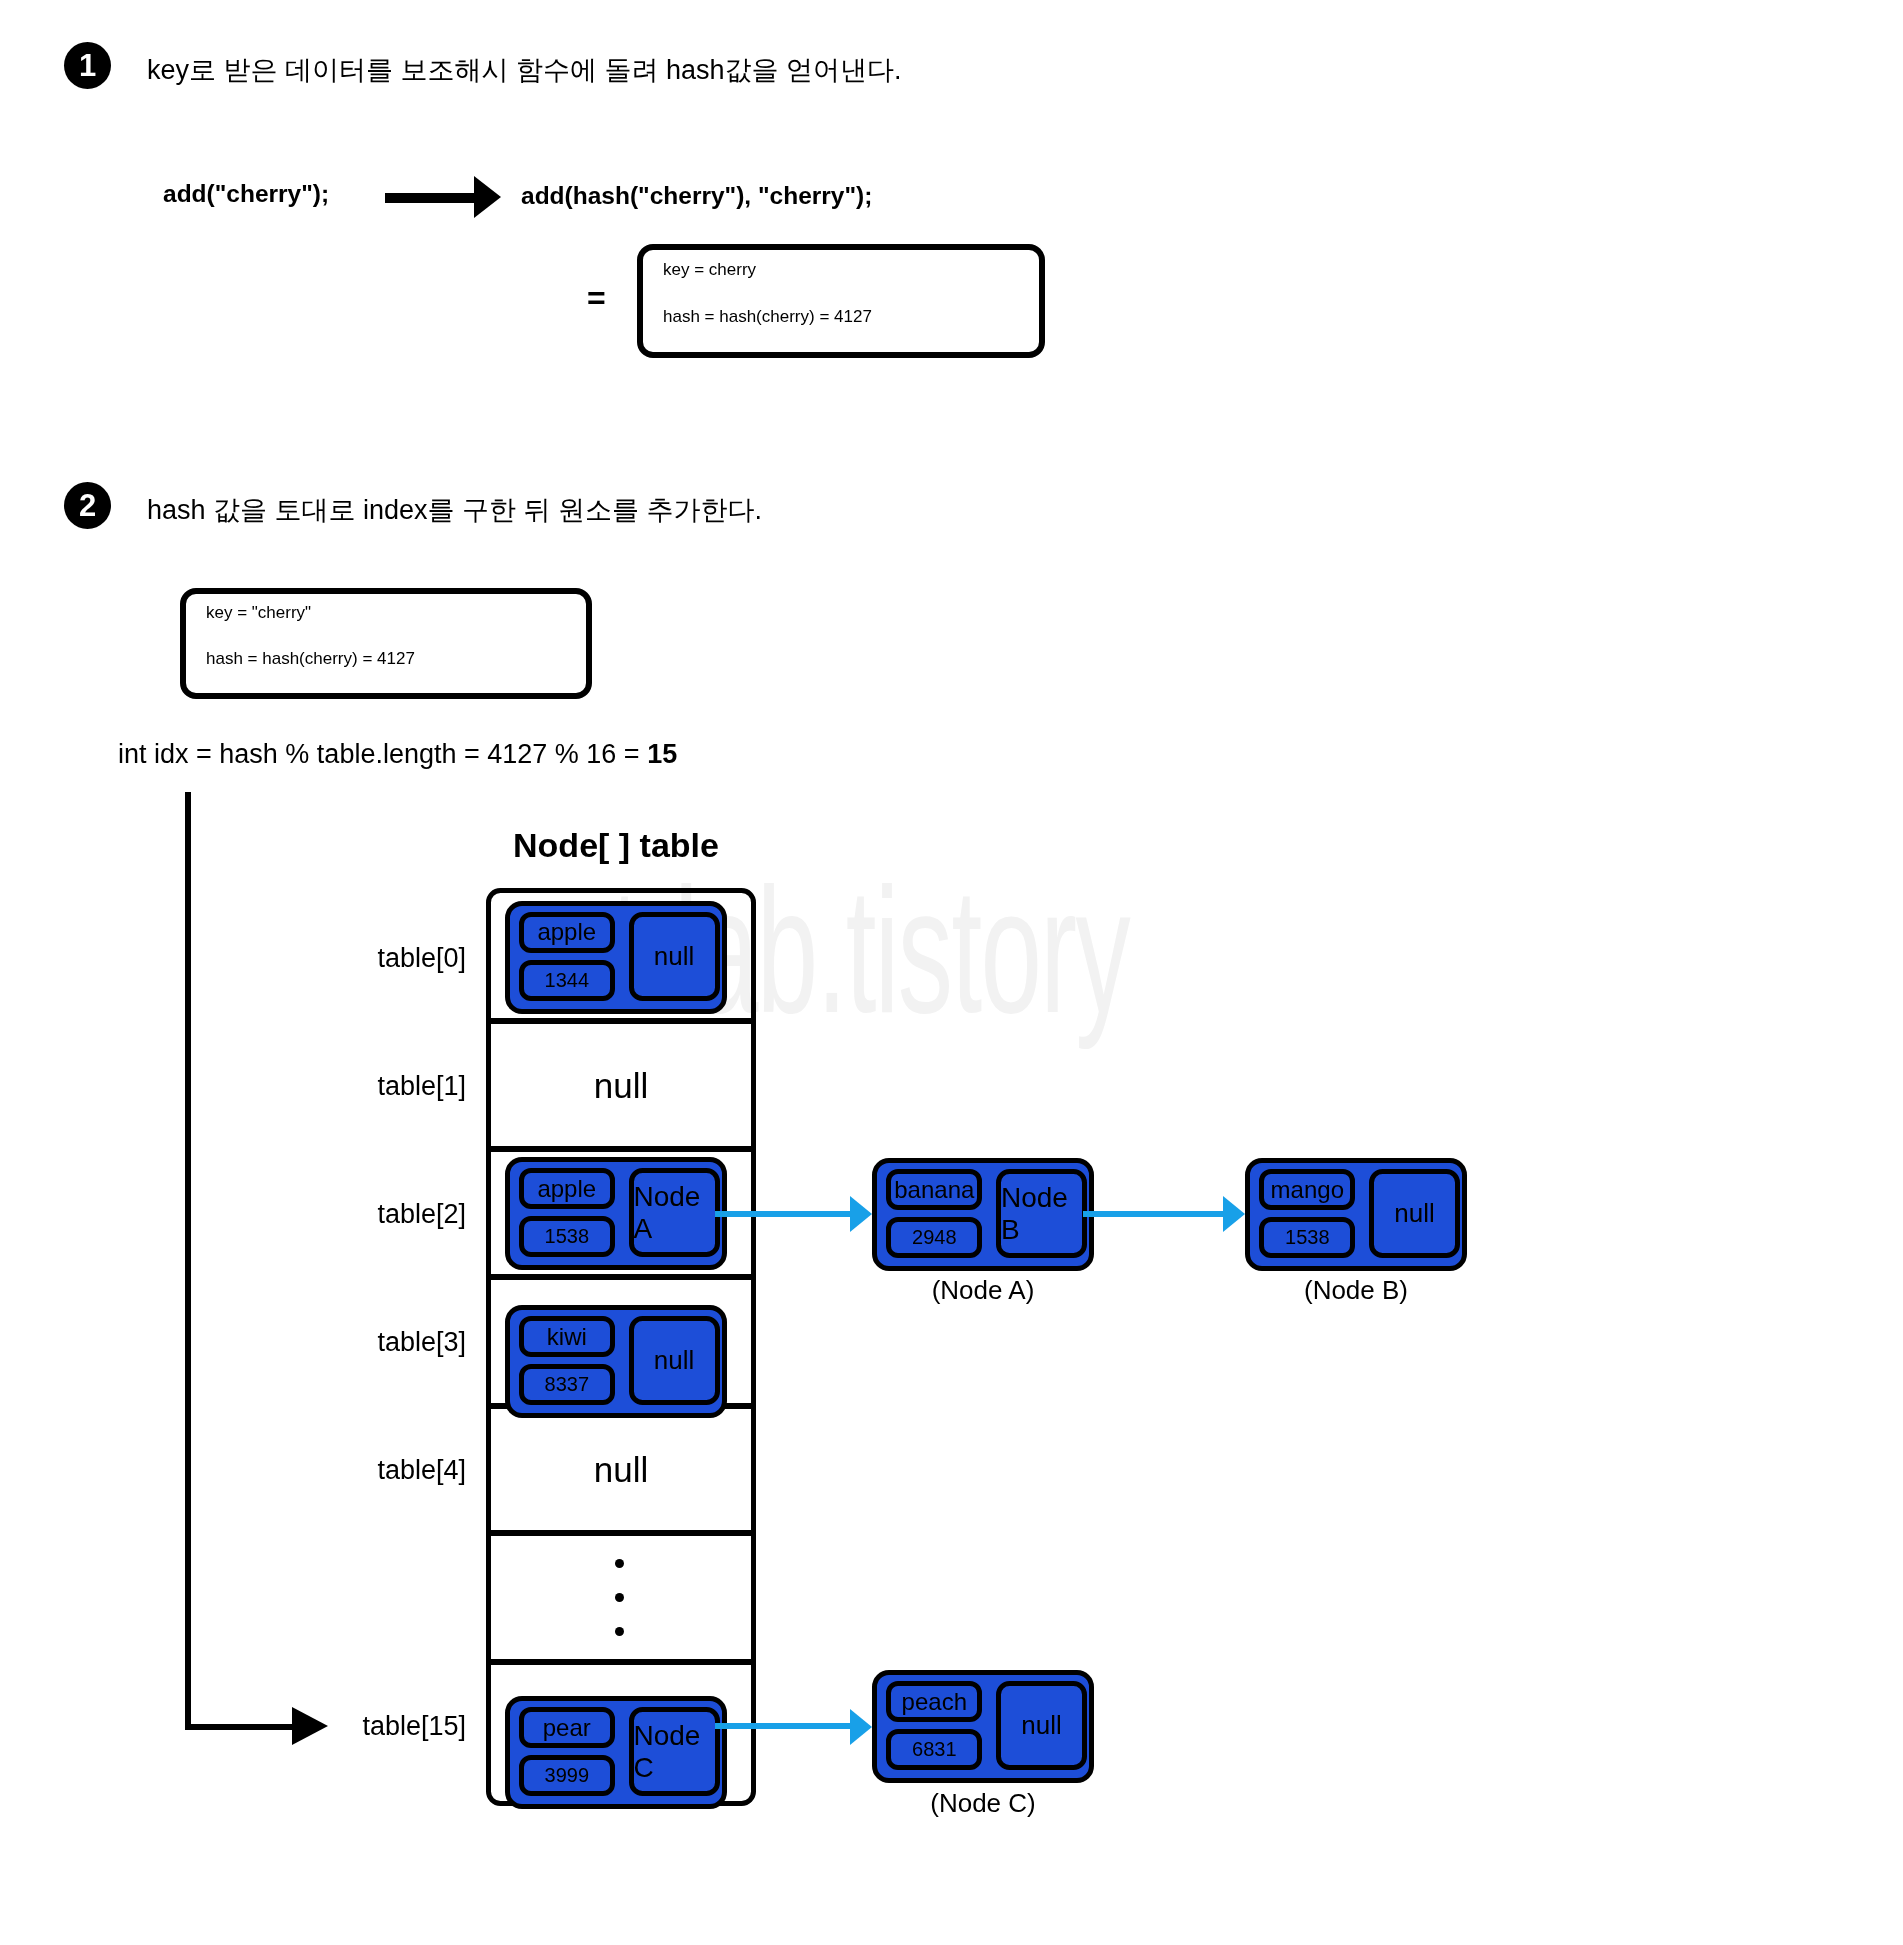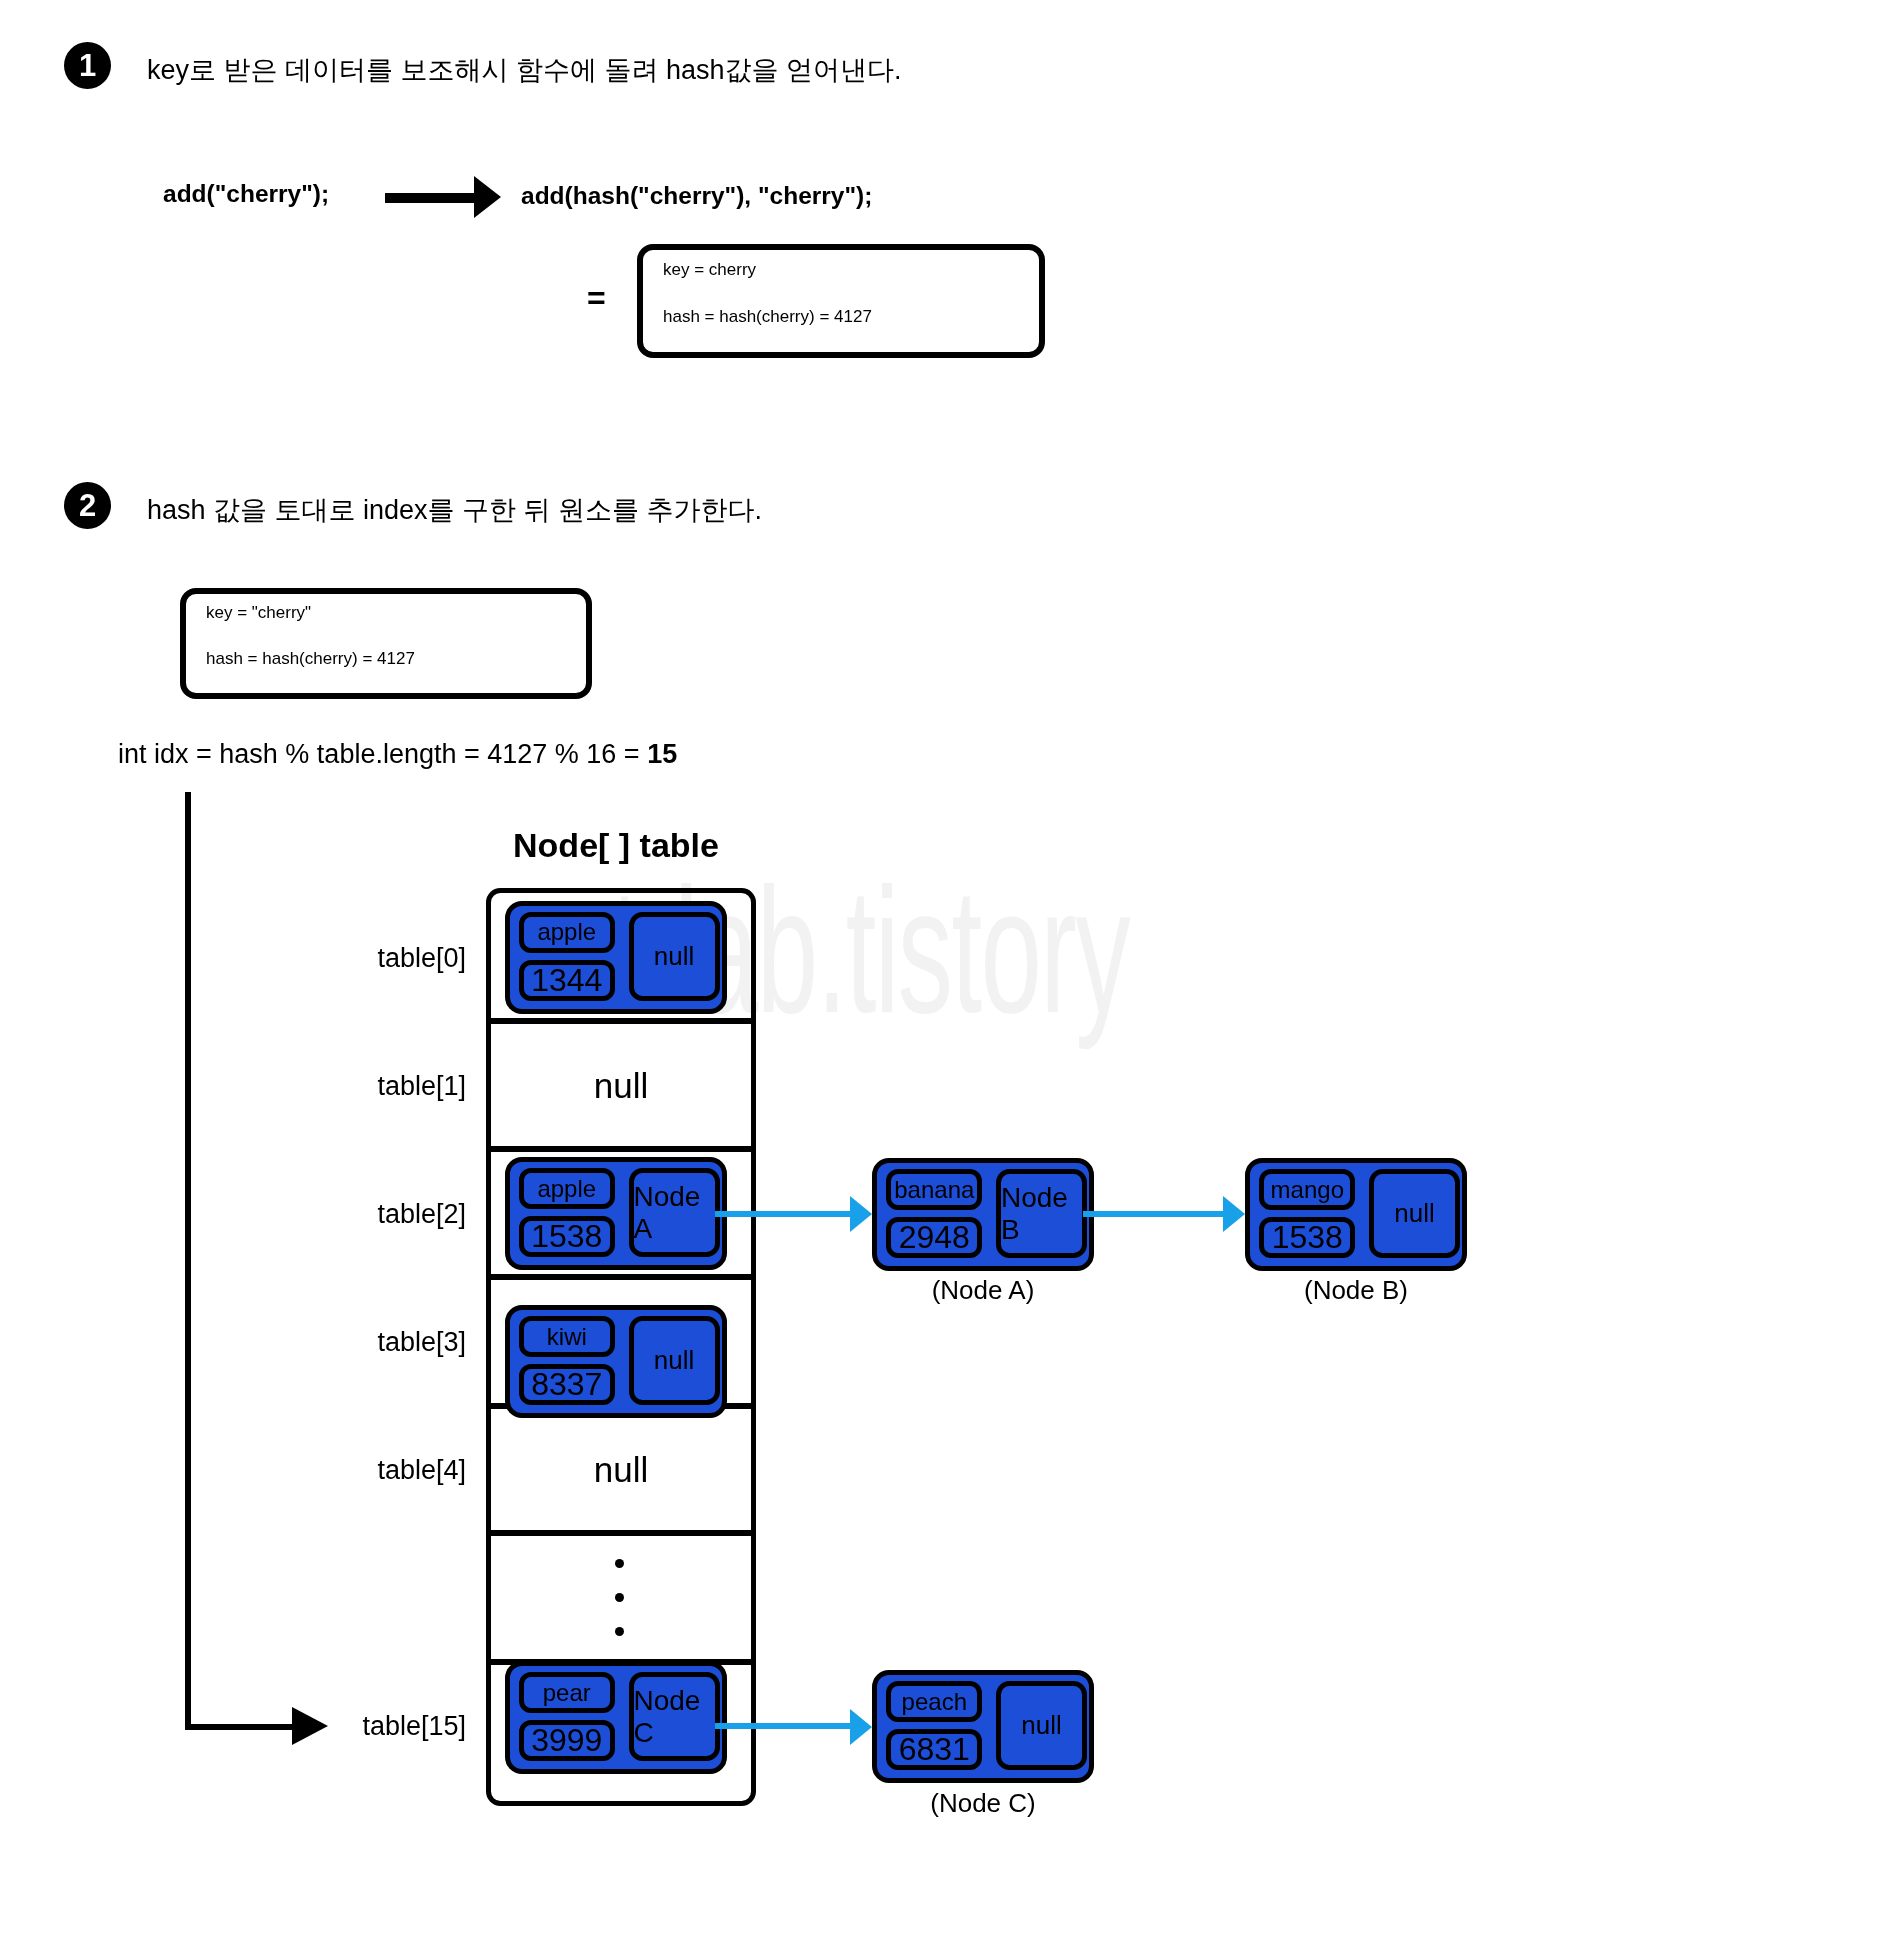--- a/index.html
+++ b/index.html
@@ -56,21 +56,21 @@
     position:absolute;width:222px;height:113px;border:5.5px solid #000;border-radius:17px;background:#1d4ed8;box-sizing:border-box;
   }
   .key-box{
     position:absolute;left:9.3px;top:6.3px;width:96px;height:41px;box-sizing:border-box;
     border:5px solid #000;border-radius:12px;
     display:flex;align-items:center;justify-content:center;font-size:24px;font-weight:500;
   }
   .hash-box{
     position:absolute;left:9.3px;top:54px;width:96px;height:41px;box-sizing:border-box;
     border:5px solid #000;border-radius:12px;
-    display:flex;align-items:center;justify-content:center;font-size:32px;font-weight:500;
+    display:flex;align-items:center;justify-content:center;font-size:20px;font-weight:500;
   }
   .next-box{
     position:absolute;left:119px;top:6.3px;width:91px;height:89px;box-sizing:border-box;
     border:5px solid #000;border-radius:13.5px;
     display:flex;align-items:center;justify-content:center;font-size:26px;font-weight:500;
   }
   .next-box.ptr{font-size:28px;}
   .node-caption{position:absolute;width:222px;text-align:center;font-size:26px;font-weight:500;z-index:2;white-space:nowrap;}
   .table-title{
     position:absolute;left:486px;top:826px;width:260px;text-align:center;
@@ -162,21 +162,21 @@
       <div class="hash-box">8337</div>
       <div class="next-box">null</div>
     </div>
 
     <div class="null-big" style="top:557px;">null</div>
 
     <div class="dot" style="left:124px;top:666px;"></div>
     <div class="dot" style="left:124px;top:700px;"></div>
     <div class="dot" style="left:124px;top:734px;"></div>
 
-    <div class="hnode" style="left:13.5px;top:768px;">
+    <div class="hnode" style="left:13.5px;top:803px;">
       <div class="key-box">pear</div>
       <div class="hash-box">3999</div>
       <div class="next-box ptr">Node C</div>
     </div>
   </div>
 
   <div class="bshaft" style="left:715px;top:1211px;width:136px;"></div>
   <div class="tri-right-blue" style="left:850px;top:1196px;"></div>
 
   <div class="hnode" style="left:872px;top:1158px;">

